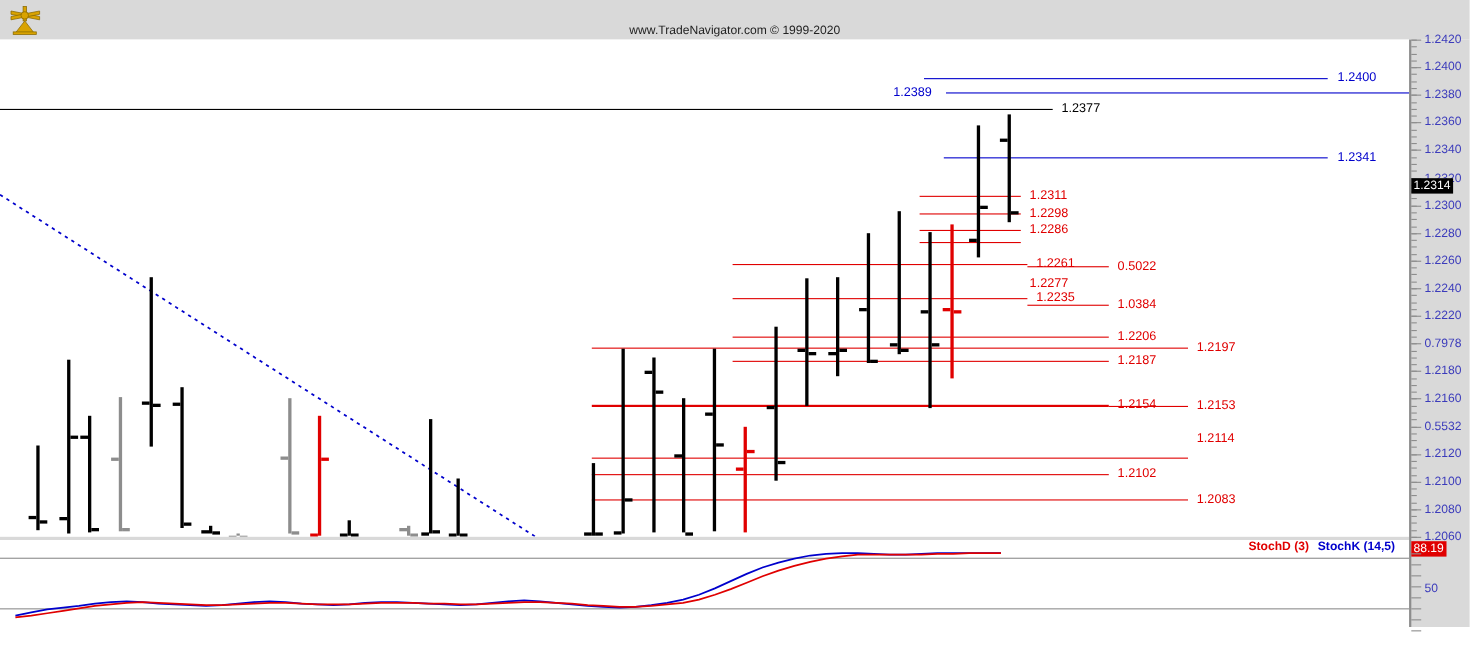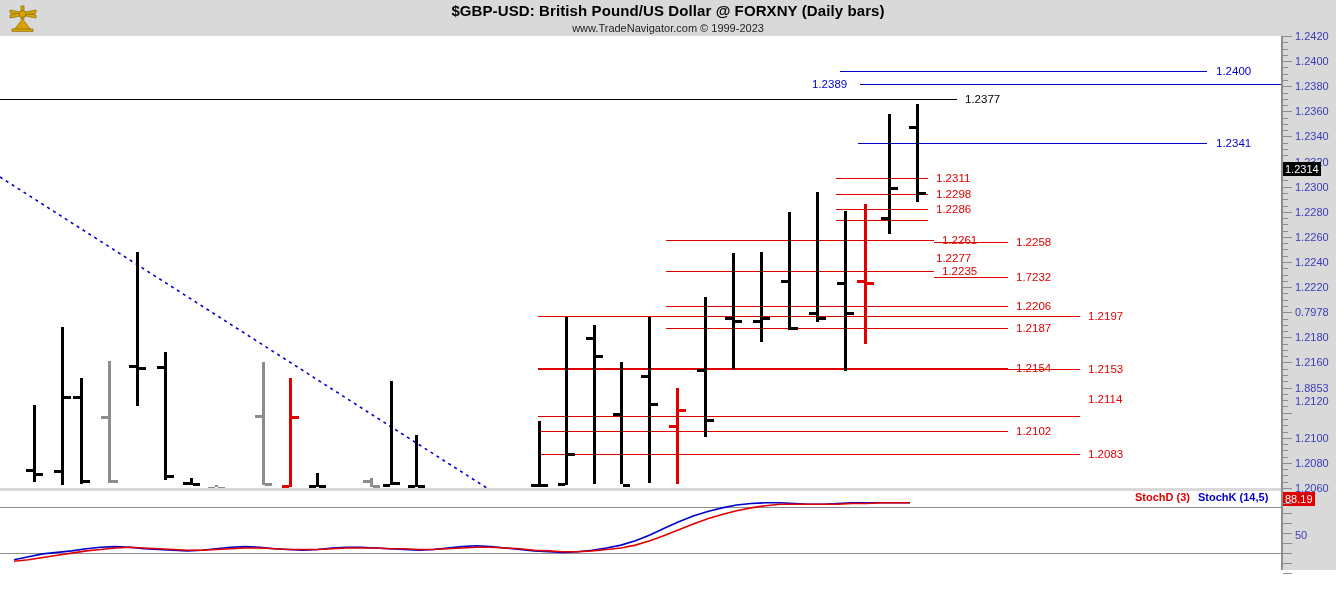--- a/index.html
+++ b/index.html
@@ -73,22 +73,21 @@
     <svg class="logo" viewBox="0 0 34 30">
       <g fill="#d9a300" stroke="#8a6a00" stroke-width="0.7">
         <rect x="15" y="4" width="3" height="13"></rect>
         <path d="M4 8 L30 13 L30 16 L4 11 Z"></path>
         <path d="M30 8 L4 13 L4 16 L30 11 Z"></path>
         <circle cx="16.5" cy="12" r="3.4"></circle>
         <path d="M16.5 17 L8 28 L25 28 Z"></path>
         <rect x="6" y="27" width="21" height="2.3"></rect>
       </g>
     </svg>
-    <div class="title">$GBP-USD:  British Pound/US Dollar @ FORXNY  (Daily bars)</div>
-    <div class="subtitle">www.TradeNavigator.com © 1999-2023</div>
+    <div class="subtitle">www.TradeNavigator.com © 1999-2020</div>
   </div>
 
   <div class="pricepane">
     <svg class="trendline" id="trend-svg" viewBox="0 0 1281 452">
         <line x1="0" y1="141" x2="490" y2="454" stroke="#0000cc" stroke-width="1.6" stroke-dasharray="3,4"></line>
       </svg>
     <div id="levels-layer">
         <div class="hline" style="left: 840px; width: 367px; top: 35px; border-top-color: rgb(0, 0, 204);"></div>
         <div class="lvl" style="left: 1216px; top: 35px; color: rgb(0, 0, 204);">1.2400</div>
         <div class="hline" style="left: 860px; width: 421px; top: 48px; border-top-color: rgb(0, 0, 204);"></div>
@@ -101,25 +100,25 @@
         <div class="lvl" style="left: 936px; top: 142px; color: rgb(224, 0, 0);">1.2311</div>
         <div class="hline" style="left: 836px; width: 92px; top: 158px; border-top-color: rgb(224, 0, 0);"></div>
         <div class="lvl" style="left: 936px; top: 158px; color: rgb(224, 0, 0);">1.2298</div>
         <div class="hline" style="left: 836px; width: 92px; top: 173px; border-top-color: rgb(224, 0, 0);"></div>
         <div class="lvl" style="left: 936px; top: 173px; color: rgb(224, 0, 0);">1.2286</div>
         <div class="hline" style="left: 836px; width: 92px; top: 184px; border-top-color: rgb(224, 0, 0);"></div>
         <div class="lvl" style="left: 936px; top: 184px; color: rgb(224, 0, 0); margin-top: 38px;">1.2277</div>
         <div class="hline" style="left: 666px; width: 268px; top: 204px; border-top-color: rgb(224, 0, 0);"></div>
         <div class="lvl" style="left: 942px; top: 204px; color: rgb(224, 0, 0);">1.2261</div>
         <div class="hline" style="left: 934px; width: 74px; top: 206px; border-top-color: rgb(224, 0, 0);"></div>
-        <div class="lvl" style="left: 1016px; top: 206px; color: rgb(224, 0, 0);">1.2258</div>
+        <div class="lvl" style="left: 1016px; top: 206px; color: rgb(224, 0, 0);">0.5022</div>
         <div class="hline" style="left: 666px; width: 268px; top: 235px; border-top-color: rgb(224, 0, 0);"></div>
         <div class="lvl" style="left: 942px; top: 235px; color: rgb(224, 0, 0);">1.2235</div>
         <div class="hline" style="left: 934px; width: 74px; top: 241px; border-top-color: rgb(224, 0, 0);"></div>
-        <div class="lvl" style="left: 1016px; top: 241px; color: rgb(224, 0, 0);">1.7232</div>
+        <div class="lvl" style="left: 1016px; top: 241px; color: rgb(224, 0, 0);">1.0384</div>
         <div class="hline" style="left: 666px; width: 342px; top: 270px; border-top-color: rgb(224, 0, 0);"></div>
         <div class="lvl" style="left: 1016px; top: 270px; color: rgb(224, 0, 0);">1.2206</div>
         <div class="hline" style="left: 538px; width: 542px; top: 280px; border-top-color: rgb(224, 0, 0);"></div>
         <div class="lvl" style="left: 1088px; top: 280px; color: rgb(224, 0, 0);">1.2197</div>
         <div class="hline" style="left: 666px; width: 342px; top: 292px; border-top-color: rgb(224, 0, 0);"></div>
         <div class="lvl" style="left: 1016px; top: 292px; color: rgb(224, 0, 0);">1.2187</div>
         <div class="hline" style="left: 538px; width: 470px; top: 332px; border-top-color: rgb(224, 0, 0); border-top-width: 2px;"></div>
         <div class="lvl" style="left: 1016px; top: 332px; color: rgb(224, 0, 0);">1.2154</div>
         <div class="hline" style="left: 1008px; width: 72px; top: 333px; border-top-color: rgb(224, 0, 0);"></div>
         <div class="lvl" style="left: 1088px; top: 333px; color: rgb(224, 0, 0);">1.2153</div>
@@ -262,23 +261,23 @@
         <div class="alabel" style="top: 226px;">1.2240</div>
         <div class="tick" style="top: 251.111px;"></div>
         <div class="alabel" style="top: 251.111px;">1.2220</div>
         <div class="tick" style="top: 276.222px;"></div>
         <div class="alabel" style="top: 276.222px;">0.7978</div>
         <div class="tick" style="top: 301.333px;"></div>
         <div class="alabel" style="top: 301.333px;">1.2180</div>
         <div class="tick" style="top: 326.444px;"></div>
         <div class="alabel" style="top: 326.444px;">1.2160</div>
         <div class="tick" style="top: 351.556px;"></div>
-        <div class="alabel" style="top: 351.556px;">1.8853</div>
+        <div class="alabel" style="top: 351.556px;">0.5532</div>
         <div class="tick" style="top: 376.667px;"></div>
-        <div class="alabel" style="top: 365px;">1.2120</div>
+        <div class="alabel" style="top: 376px;">1.2120</div>
         <div class="tick" style="top: 401.778px;"></div>
         <div class="alabel" style="top: 401.778px;">1.2100</div>
         <div class="tick" style="top: 426.889px;"></div>
         <div class="alabel" style="top: 426.889px;">1.2080</div>
         <div class="tick" style="top: 452px;"></div>
         <div class="alabel" style="top: 452px;">1.2060</div>
         <div class="tick" style="top: 452px; width: 5px;"></div>
         <div class="tick" style="top: 445.722px; width: 5px;"></div>
         <div class="tick" style="top: 439.444px; width: 5px;"></div>
         <div class="tick" style="top: 433.167px; width: 5px;"></div>

